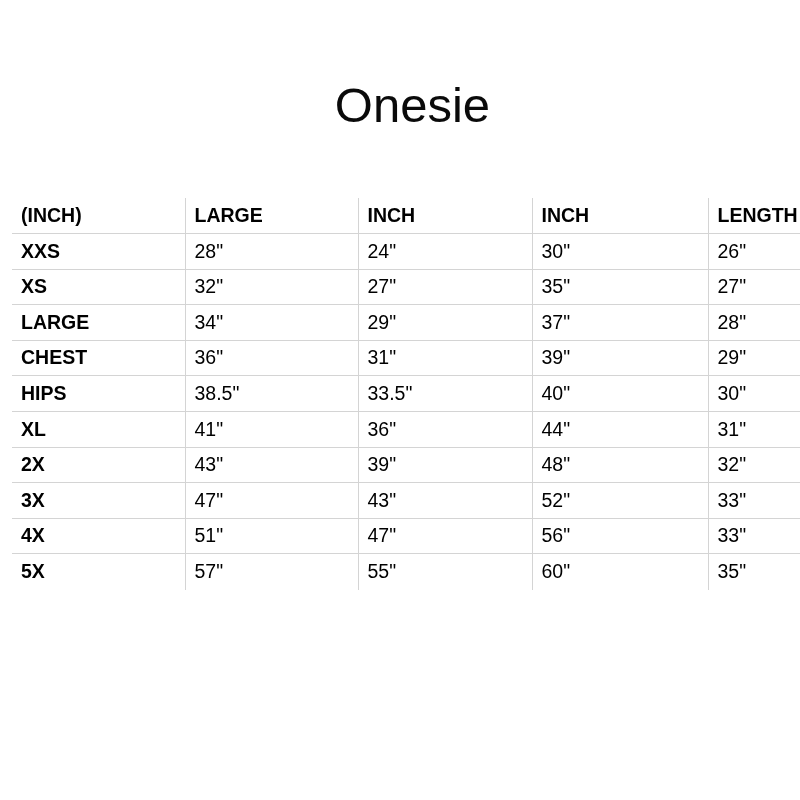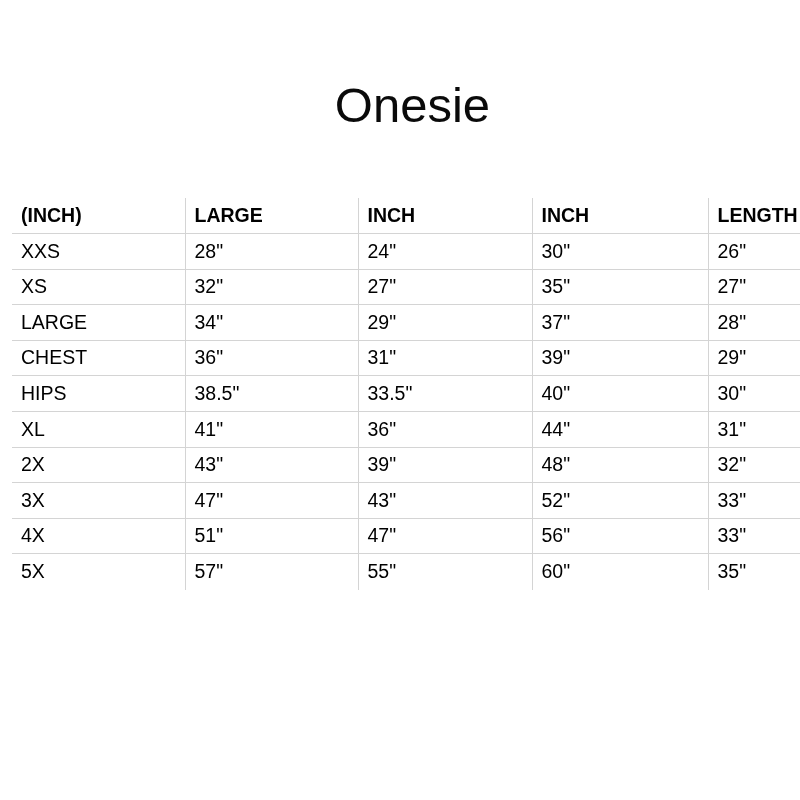--- a/index.html
+++ b/index.html
@@ -81,21 +81,21 @@
     border-right: none;
   }
 
   
   table.size-table thead th {
     font-weight: 700;
   }
 
   
   table.size-table td.size-label {
-    font-weight: 400;
+    font-weight: 700;
   }
 
   
   table.size-table td.measure {
     font-weight: 400;
   }
 
   
   table.size-table tbody tr:last-child td {
     border-bottom: none;

